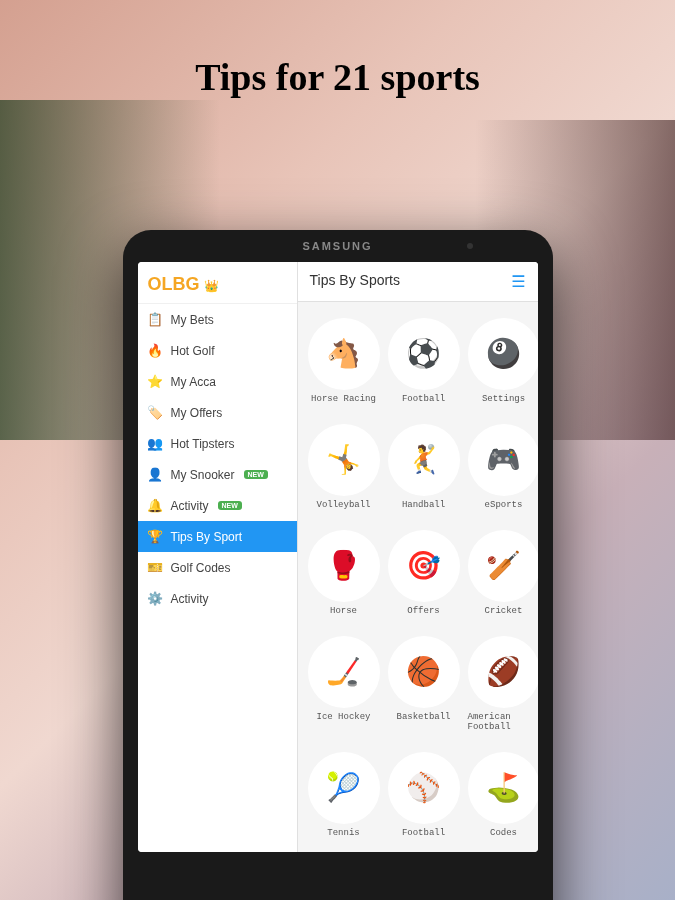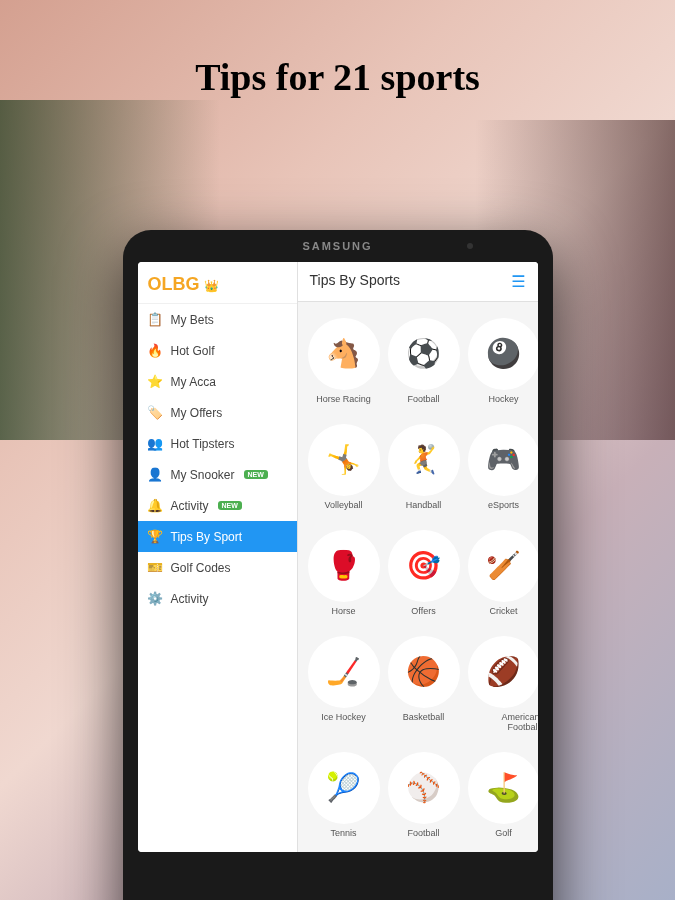--- a/index.html
+++ b/index.html
@@ -234,21 +234,22 @@
       display: flex;
       flex-direction: column;
       align-items: center;
       gap: 4px;
       padding: 6px 0;
     }
 
     .sport-label {
       font-size: 9px;
       color: #555;
-      text-align: right;
+      text-align: left;
+      font-family: Liberation Mono, monospace;
     }
   </style>
 </head>
 <body>
 
 <div class="bg-scene">
   <div class="jockey-left"></div>
   <div class="jockey-right"></div>
 </div>
 
@@ -330,21 +331,21 @@
           <div class="sport-cell">
             <div class="sport-item">
               <span class="sport-emoji">⚽</span>
             </div>
             <span class="sport-label">Football</span>
           </div>
           <div class="sport-cell">
             <div class="sport-item">
               <span class="sport-emoji">🎱</span>
             </div>
-            <span class="sport-label">Hockey</span>
+            <span class="sport-label">Settings</span>
           </div>
           <div class="sport-cell">
             <div class="sport-item">
               <span class="sport-emoji">🤸</span>
             </div>
             <span class="sport-label">Volleyball</span>
           </div>
           <div class="sport-cell">
             <div class="sport-item">
               <span class="sport-emoji">🤾</span>
@@ -402,18 +403,18 @@
           <div class="sport-cell">
             <div class="sport-item">
               <span class="sport-emoji">⚾</span>
             </div>
             <span class="sport-label">Football</span>
           </div>
           <div class="sport-cell">
             <div class="sport-item">
               <span class="sport-emoji">⛳</span>
             </div>
-            <span class="sport-label">Golf</span>
+            <span class="sport-label">Codes</span>
           </div>
         </div>
     </div>
   </div>
 </div>
 
 </body></html>

